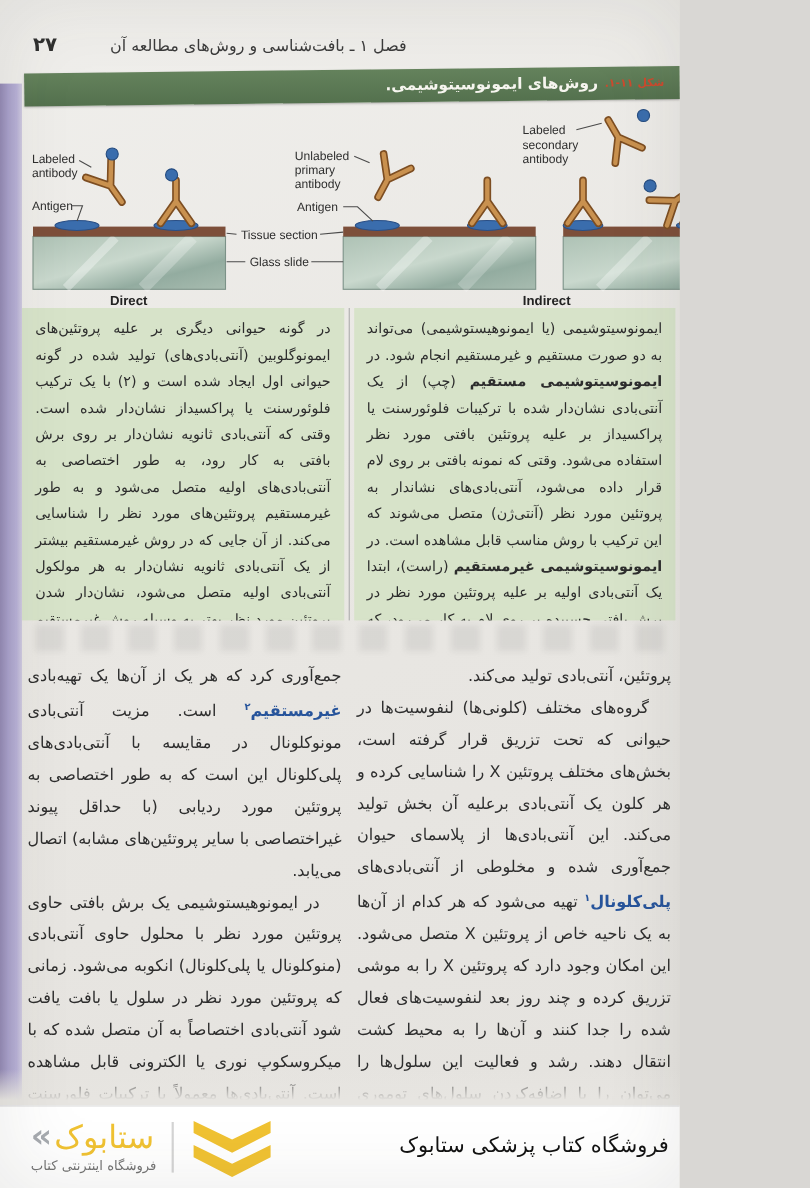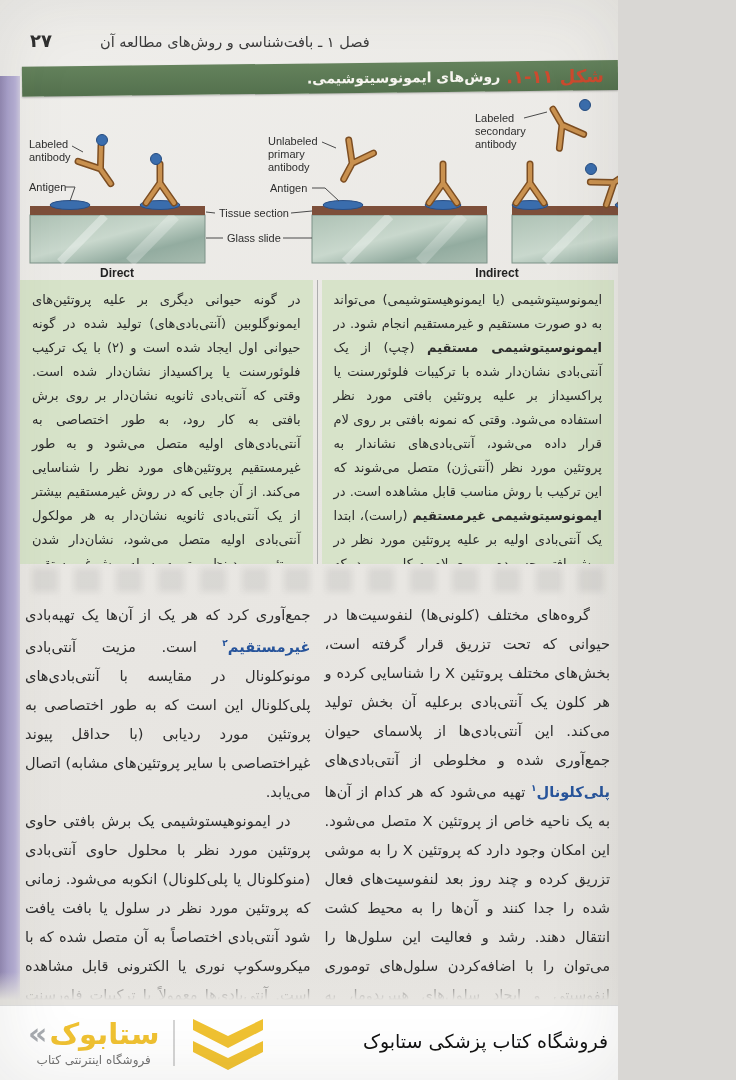--- a/index.html
+++ b/index.html
@@ -10,21 +10,21 @@
   
   .edge-strip{position:absolute;left:0;top:76px;width:20px;height:929px;background:linear-gradient(90deg,#948ab4 0%,#aaa2cc 40%,#b7b0d6 75%,#cfcadf 100%);}
 
   
   .header{position:absolute;top:18px;left:30px;right:20px;display:flex;align-items:baseline;gap:48px;color:#3b3b3b;}
   .pagenum{font-weight:bold;font-size:18px;color:#2f2f2f;}
   .chapter{font-size:14.5px;direction:rtl;margin-top:16px;}
 
   
   .fig-titlebar{position:absolute;top:60px;left:22px;right:0;height:30px;background:linear-gradient(180deg,#64825c,#54714e);display:flex;align-items:center;direction:rtl;padding:0 14px;transform:rotate(-0.65deg);transform-origin:right center;box-shadow:0 1px 2px rgba(0,0,0,.25);}
-  .fig-label{color:#cd4a2e;font-weight:bold;font-size:18px;margin-left:6px;}
+  .fig-label{color:#cd4a2e;font-weight:bold;font-size:10px;margin-left:6px;}
   .fig-title{color:#f6f5ef;font-weight:bold;font-size:14px;}
 
   .diagram{position:absolute;top:92px;left:25px;right:0;height:186px;background:transparent;}
   .lbl{font-family:"Liberation Sans",sans-serif;font-size:11px;fill:#2e2e2e;}
   .cap{font-family:"Liberation Sans",sans-serif;font-size:12px;font-weight:bold;fill:#222;}
   .lead{stroke:#4a4a4a;stroke-width:1;fill:none;}
   .abo{stroke:#7d4e22;stroke-width:7;fill:none;stroke-linecap:round;}
   .abf{stroke:#c9914f;stroke-width:4;fill:none;stroke-linecap:round;}
   .antigen{fill:#3a6dad;stroke:#2a4f85;stroke-width:1;}
   .dot{fill:#3a6dad;stroke:#254c80;stroke-width:1;}
@@ -47,21 +47,21 @@
   .col{flex:1;direction:rtl;font-size:14.6px;line-height:29px;color:#2e2e2e;text-align:justify;}
   .col p{margin:0;}
   .col p.indent{text-indent:20px;}
   .fade{position:absolute;left:0;right:0;top:972px;height:33px;background:linear-gradient(180deg,rgba(233,231,227,0),#e7e5e1 85%);}
 
   
   .footer{position:absolute;left:0;right:0;bottom:0;height:75px;background:#ffffff;border-top:1px solid #e0e0e0;display:flex;align-items:center;justify-content:space-between;padding:0 10px 0 28px;box-sizing:border-box;}
   .logo-block{display:flex;align-items:center;gap:14px;}
   .wordmark{display:flex;align-items:center;gap:2px;line-height:1;}
   .wm-gray{color:#a7abb0;font-size:30px;font-weight:bold;}
-  .wm-yellow{color:#f0c232;font-size:29px;font-weight:bold;letter-spacing:1px;}
+  .wm-yellow{color:#f0c232;font-size:29px;font-weight:normal;letter-spacing:1px;}
   .tagline{color:#737373;font-size:12px;margin-top:4px;text-align:center;direction:rtl;}
   .logo-divider{width:2px;height:46px;background:#d4d4d4;}
   .footer-text{text-align:right;direction:rtl;padding-left:2px;margin-left:12px;}
   .store-name{color:#121212;font-size:19px;margin-bottom:5px;}
   .store-url{direction:ltr;font-family:"Liberation Sans",sans-serif;font-weight:bold;font-size:22px;letter-spacing:7px;color:#141414;white-space:nowrap;}
 </style>
 </head>
 <body>
 
 <div class="page">
@@ -181,20 +181,21 @@
   <div class="legend">
     <div class="legend-col"><span>ایمونوسیتوشیمی (یا ایمونوهیستوشیمی) می‌تواند به دو صورت مستقیم و غیرمستقیم انجام شود. در </span><span class="b">ایمونوسیتوشیمی مستقیم</span><span> (چپ) از یک آنتی‌بادی نشان‌دار شده با ترکیبات فلوئورسنت یا پراکسیداز بر علیه پروتئین بافتی مورد نظر استفاده می‌شود. وقتی که نمونه بافتی بر روی لام قرار داده می‌شود، آنتی‌بادی‌های نشاندار به پروتئین مورد نظر (آنتی‌ژن) متصل می‌شوند که این ترکیب با روش مناسب قابل مشاهده است. در </span><span class="b">ایمونوسیتوشیمی غیرمستقیم</span><span> (راست)، ابتدا یک آنتی‌بادی اولیه بر علیه پروتئین مورد نظر در برش بافتی چسبیده بر روی لام به کار می‌رود، که پروتئین آنتی‌ژن اختصاصی این آنتی‌بادی است. سپس یک </span><span class="b">آنتی‌بادی ثانویه</span><span> نشان‌دار به کار می‌رود که: (۱)</span></div>
     <div class="legend-divider"></div>
     <div class="legend-col"><span>در گونه حیوانی دیگری بر علیه پروتئین‌های ایمونوگلوبین (آنتی‌بادی‌های) تولید شده در گونه حیوانی اول ایجاد شده است و (۲) با یک ترکیب فلوئورسنت یا پراکسیداز نشان‌دار شده است. وقتی که آنتی‌بادی ثانویه نشان‌دار بر روی برش بافتی به کار رود، به طور اختصاصی به آنتی‌بادی‌های اولیه متصل می‌شود و به طور غیرمستقیم پروتئین‌های مورد نظر را شناسایی می‌کند. از آن جایی که در روش غیرمستقیم بیشتر از یک آنتی‌بادی ثانویه نشان‌دار به هر مولکول آنتی‌بادی اولیه متصل می‌شود، نشان‌دار شدن پروتئین مورد نظر بهتر به وسیله روش غیرمستقیم تقویت می‌شود.</span></div>
   </div>
 
   <div class="ghost"></div>
 
   <div class="body-text">
     <div class="col">
+      <p><span>پروتئین، آنتی‌بادی تولید می‌کند.</span></p>
       <p class="indent"><span>گروه‌های مختلف (کلونی‌ها) لنفوسیت‌ها در حیوانی که تحت تزریق قرار گرفته است، بخش‌های مختلف پروتئین X را شناسایی کرده و هر کلون یک آنتی‌بادی برعلیه آن بخش تولید می‌کند. این آنتی‌بادی‌ها از پلاسمای حیوان جمع‌آوری شده و مخلوطی از آنتی‌بادی‌های </span><span class="b c-blue">پلی‌کلونال</span><sup class="c-blue">۱</sup><span> تهیه می‌شود که هر کدام از آن‌ها به یک ناحیه خاص از پروتئین X متصل می‌شود. این امکان وجود دارد که پروتئین X را به موشی تزریق کرده و چند روز بعد لنفوسیت‌های فعال شده را جدا کنند و آن‌ها را به محیط کشت انتقال دهند. رشد و فعالیت این سلول‌ها را می‌توان را با اضافه‌کردن سلول‌های توموری لنفوسیتی و ایجاد سلول‌های هیبریدوما، به صورت نامحدود طولانی نمود. کلون‌های مختلف هیبریدوما، آنتی‌بادی‌های مختلفی برعلیه چندین بخش پروتئین X ایجاد می‌کنند و هر کلون را می‌توان پس از جداکردن کشت داد. بدین ترتیب</span></p>
     </div>
     <div class="col">
       <p><span>جمع‌آوری کرد که هر یک از آن‌ها یک تهیه‌بادی </span><span class="b c-blue">غیرمستقیم</span><sup class="c-blue">۲</sup><span> است. مزیت آنتی‌بادی مونوکلونال در مقایسه با آنتی‌بادی‌های پلی‌کلونال این است که به طور اختصاصی به پروتئین مورد ردیابی (با حداقل پیوند غیراختصاصی با سایر پروتئین‌های مشابه) اتصال می‌یابد.</span></p>
       <p class="indent"><span>در ایمونوهیستوشیمی یک برش بافتی حاوی پروتئین مورد نظر با محلول حاوی آنتی‌بادی (منوکلونال یا پلی‌کلونال) انکوبه می‌شود. زمانی که پروتئین مورد نظر در سلول یا بافت یافت شود آنتی‌بادی اختصاصاً به آن متصل شده که با میکروسکوپ نوری یا الکترونی قابل مشاهده است. آنتی‌بادی‌ها معمولاً با ترکیبات فلورسنت پراکسیداز یا آلکالین فسفاتاز مورد مطالعه هیستوشیمی یا با ذرات الکترون متراکم طلا برای میکروسکوپ الکترونی عبوری (TEM)، نشان‌دار می‌شوند.</span></p>
 
     </div>
   </div>
 
   <div class="fade"></div>

